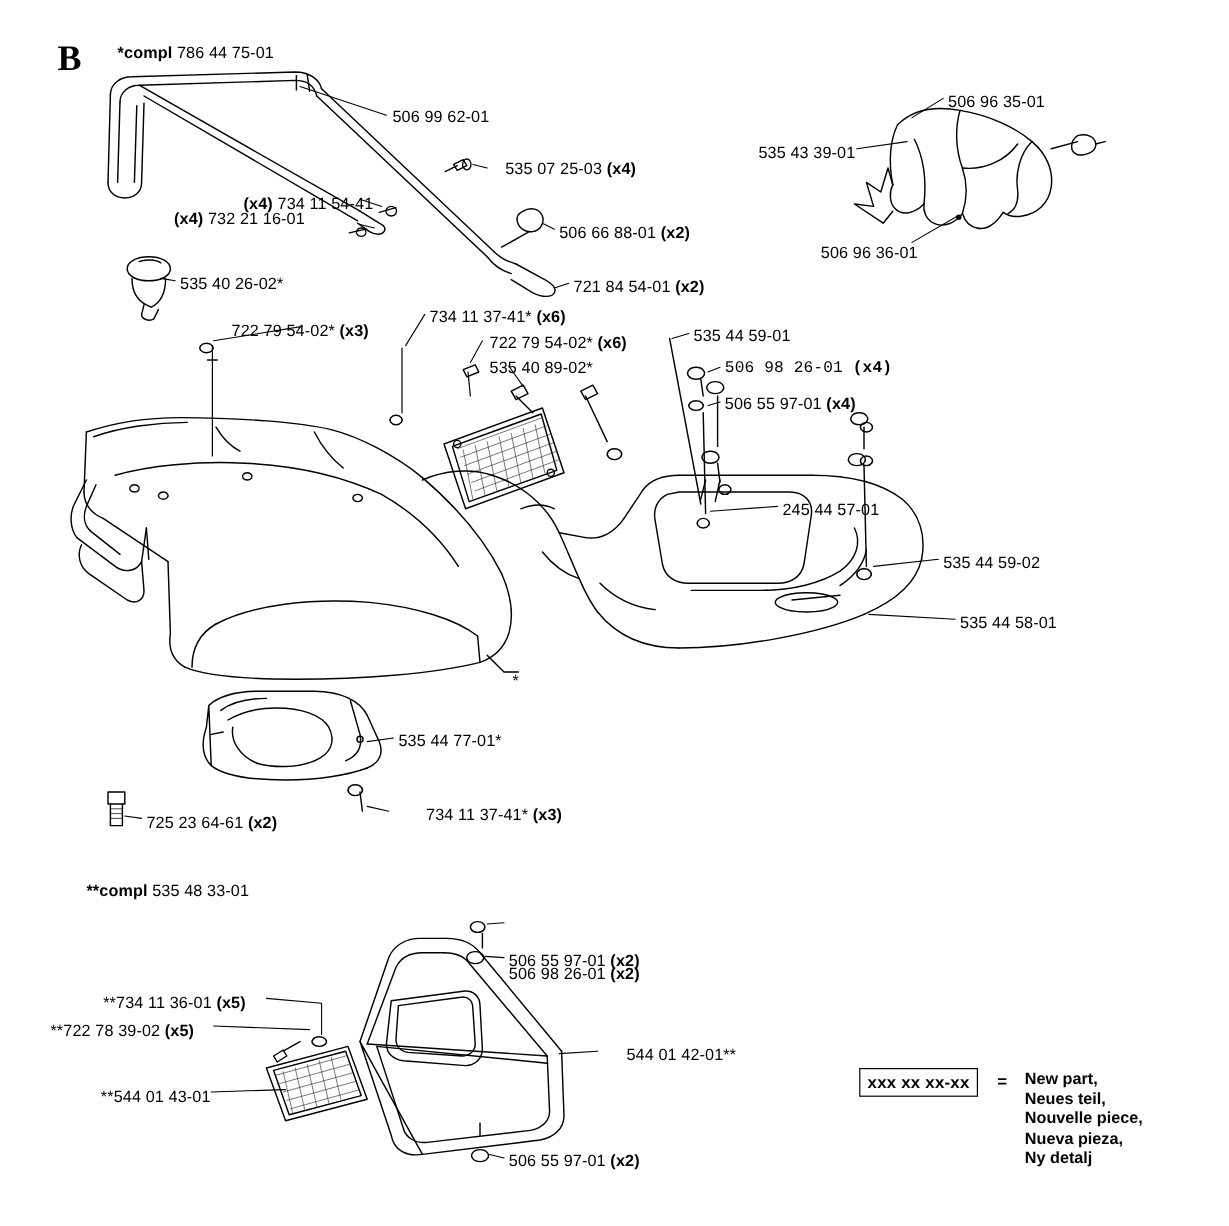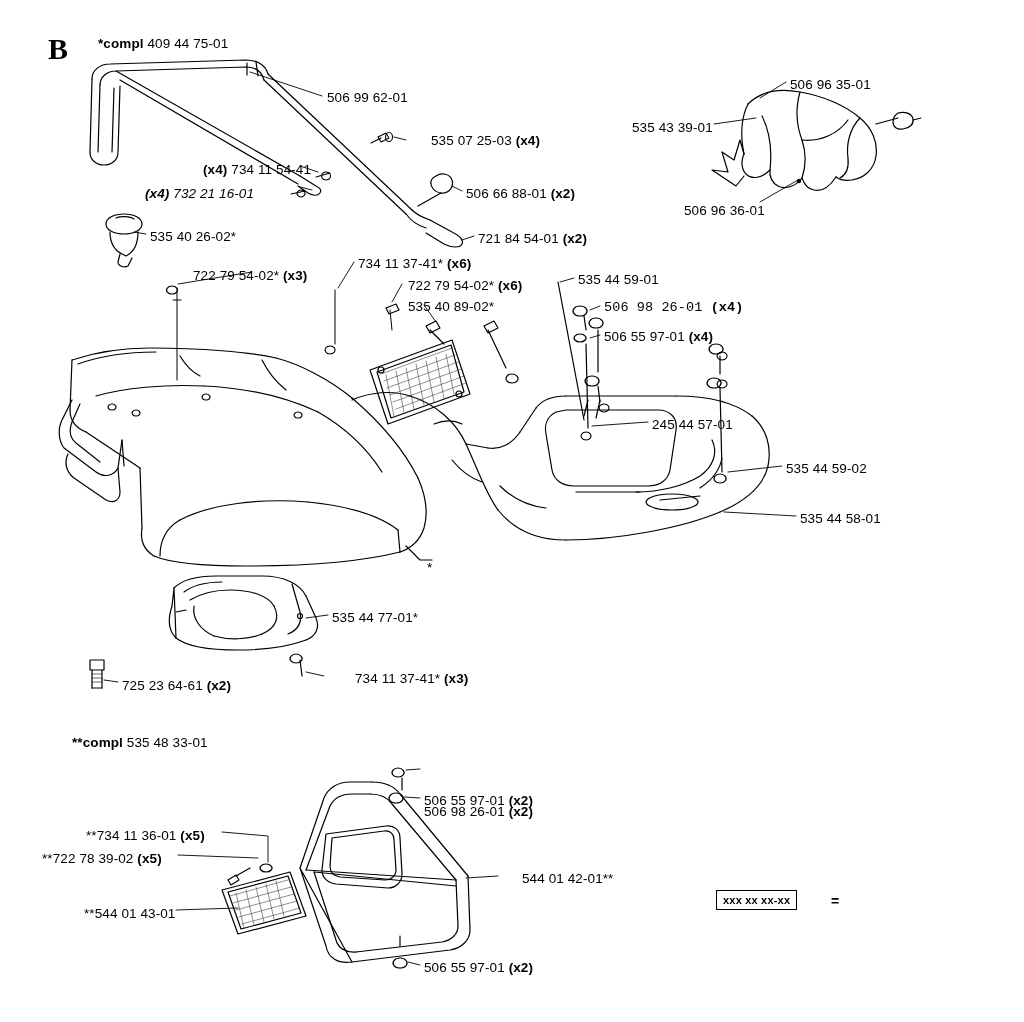--- a/index.html
+++ b/index.html
@@ -5,21 +5,21 @@
   html,body{margin:0;padding:0;background:#ffffff;}
   body{width:1024px;height:1022px;position:relative;
        font-family:"Liberation Sans", sans-serif;
        color:#000;overflow:hidden;}
   #sheet{position:absolute;left:0;top:0;width:1024px;height:1022px;}
   .lbl{position:absolute;white-space:nowrap;font-size:13.5px;line-height:16px;letter-spacing:0.1px;}
   .lbl b{font-weight:bold;}
   .bigB{position:absolute;font-size:30px;font-weight:bold;font-family:"Liberation Serif",serif;}
   svg{position:absolute;left:0;top:0;}
   .legendbox{position:absolute;border:1px solid #000;background:#fff;
-      font-size:11px;font-weight:bold;padding:3px 6px;letter-spacing:0.2px;}
+      font-size:14px;font-weight:bold;padding:3px 6px;letter-spacing:0.2px;}
   .legendtext{position:absolute;font-size:13.5px;font-weight:bold;line-height:16.5px;}
   .eq{position:absolute;font-size:14px;font-weight:bold;}
 </style>
 </head>
 <body>
 
 <div id="sheet">
 
   <svg width="1024" height="1022" viewBox="0 0 1024 1022">
     <g fill="none" stroke="#000" stroke-width="1.2" stroke-linecap="round" stroke-linejoin="round">
@@ -285,43 +285,43 @@
         <path d="M498 876 L466 878"></path>
         <path d="M420 965 L408 962"></path>
       </g>
     </g>
   </svg>
 
   <div class="bigB" style="left:48px;top:32px;">B</div>
 
   <div class="lbl" style="left:98px;top:36px;">
     <b>*compl</b>
-    <span>409 44 75-01</span>
+    <span>786 44 75-01</span>
   </div>
 
   <div class="lbl" style="left:72px;top:735px;">
     <b>**compl</b>
     <span>535 48 33-01</span>
   </div>
 
   <div class="lbl" style="left:327px;top:90px;">
     <span>506 99 62-01</span>
   </div>
 
-  <div class="lbl" style="left:431px;top:133px;text-align:center;">
+  <div class="lbl" style="left:421px;top:133px;text-align:center;">
     <span>535 07 25-03</span>
     <b>(x4)</b>
   </div>
 
   <div class="lbl" style="left:182px;top:162px;margin-left:21px;">
     <b>(x4)</b>
     <span>734 11 54-41</span>
   </div>
 
-  <div class="lbl" style="left:145px;top:186px;font-style:italic;">
+  <div class="lbl" style="left:145px;top:175px;">
     <b>(x4)</b>
     <span>732 21 16-01</span>
   </div>
 
   <div class="lbl" style="left:466px;top:186px;">
     <span>506 66 88-01</span>
     <b>(x2)</b>
   </div>
 
   <div class="lbl" style="left:478px;top:231px;">
@@ -436,14 +436,21 @@
     <span>506 55 97-01</span>
     <b>(x2)</b>
   </div>
 
   <div class="lbl" style="left:427px;top:560px;">
     <span>*</span>
   </div>
 
   <div class="legendbox" style="left:716px;top:890px;">xxx xx xx-xx</div>
   <div class="eq" style="left:831px;top:893px;">=</div>
+  <div class="legendtext" style="left:854px;top:891px;">
+    <div>New part,</div>
+    <div>Neues teil,</div>
+    <div>Nouvelle piece,</div>
+    <div>Nueva pieza,</div>
+    <div>Ny detalj</div>
+  </div>
 
 </div>
 
 </body></html>

